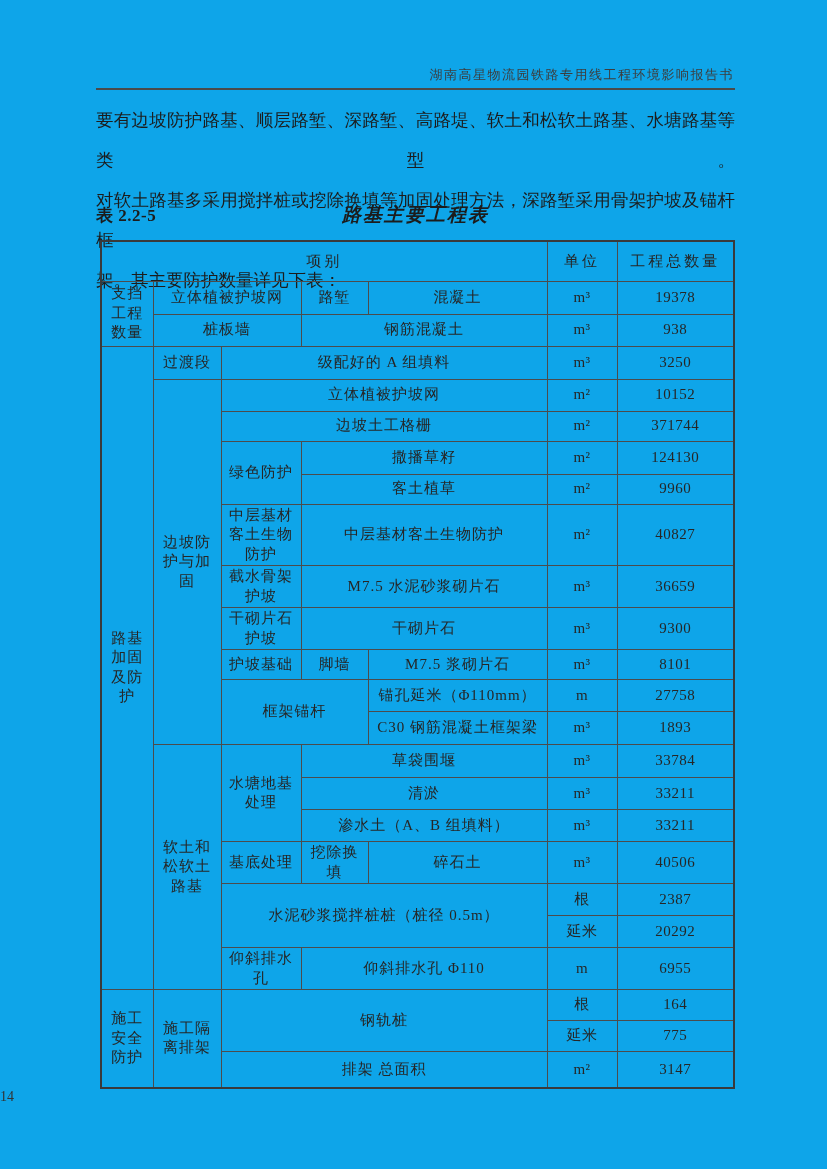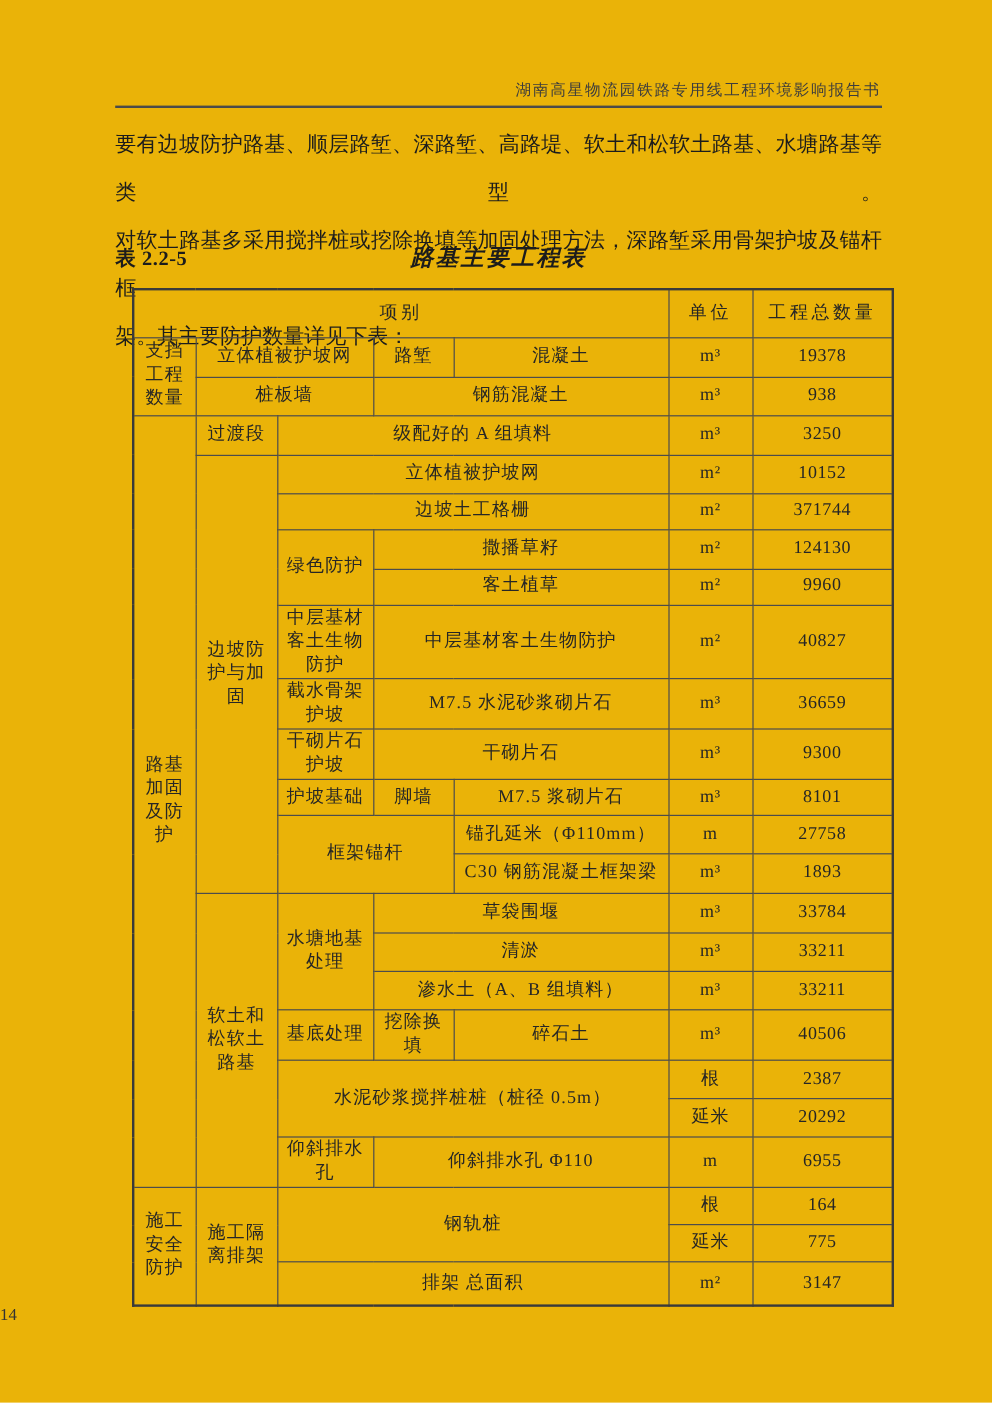--- a/index.html
+++ b/index.html
@@ -1,19 +1,19 @@
 <!DOCTYPE html>
 <html><head>
 <meta charset="utf-8">
 <style>
   html,body{margin:0;padding:0;background:#ffffff;}
   .page{
     position:relative;
     width:827px;height:1169px;
-    background:#eab308;
+    background:#0ea5e9;
     font-family:"Liberation Serif","DejaVu Serif",serif;
     color:#222;
     overflow:hidden;
   }
   .doc-header{
     position:absolute;top:66px;right:93px;
     font-size:13px;letter-spacing:1.5px;color:#3d3d3d;
     white-space:nowrap;
   }
   .header-rule{
@@ -36,21 +36,20 @@
   .caption-title{
     position:absolute;left:0;top:0;width:100%;text-align:center;
     font-size:19px;letter-spacing:2px;color:#1c1c1c;font-style:italic;
   }
   table.worktable{
     position:absolute;top:240px;left:100px;
     width:633px;table-layout:fixed;
     border-collapse:collapse;
     font-size:15px;color:#262626;
     border:2px solid #3a3a3a;
-    margin-left:10px;
   }
   .worktable td{
     border:1px solid #4c4c4c;
     text-align:center;vertical-align:middle;
     padding:1px 2px;line-height:1.3;
     letter-spacing:1px;
     overflow:hidden;
   }
   .worktable td.num{letter-spacing:0.5px;}
   .worktable td.th{letter-spacing:3px;}

